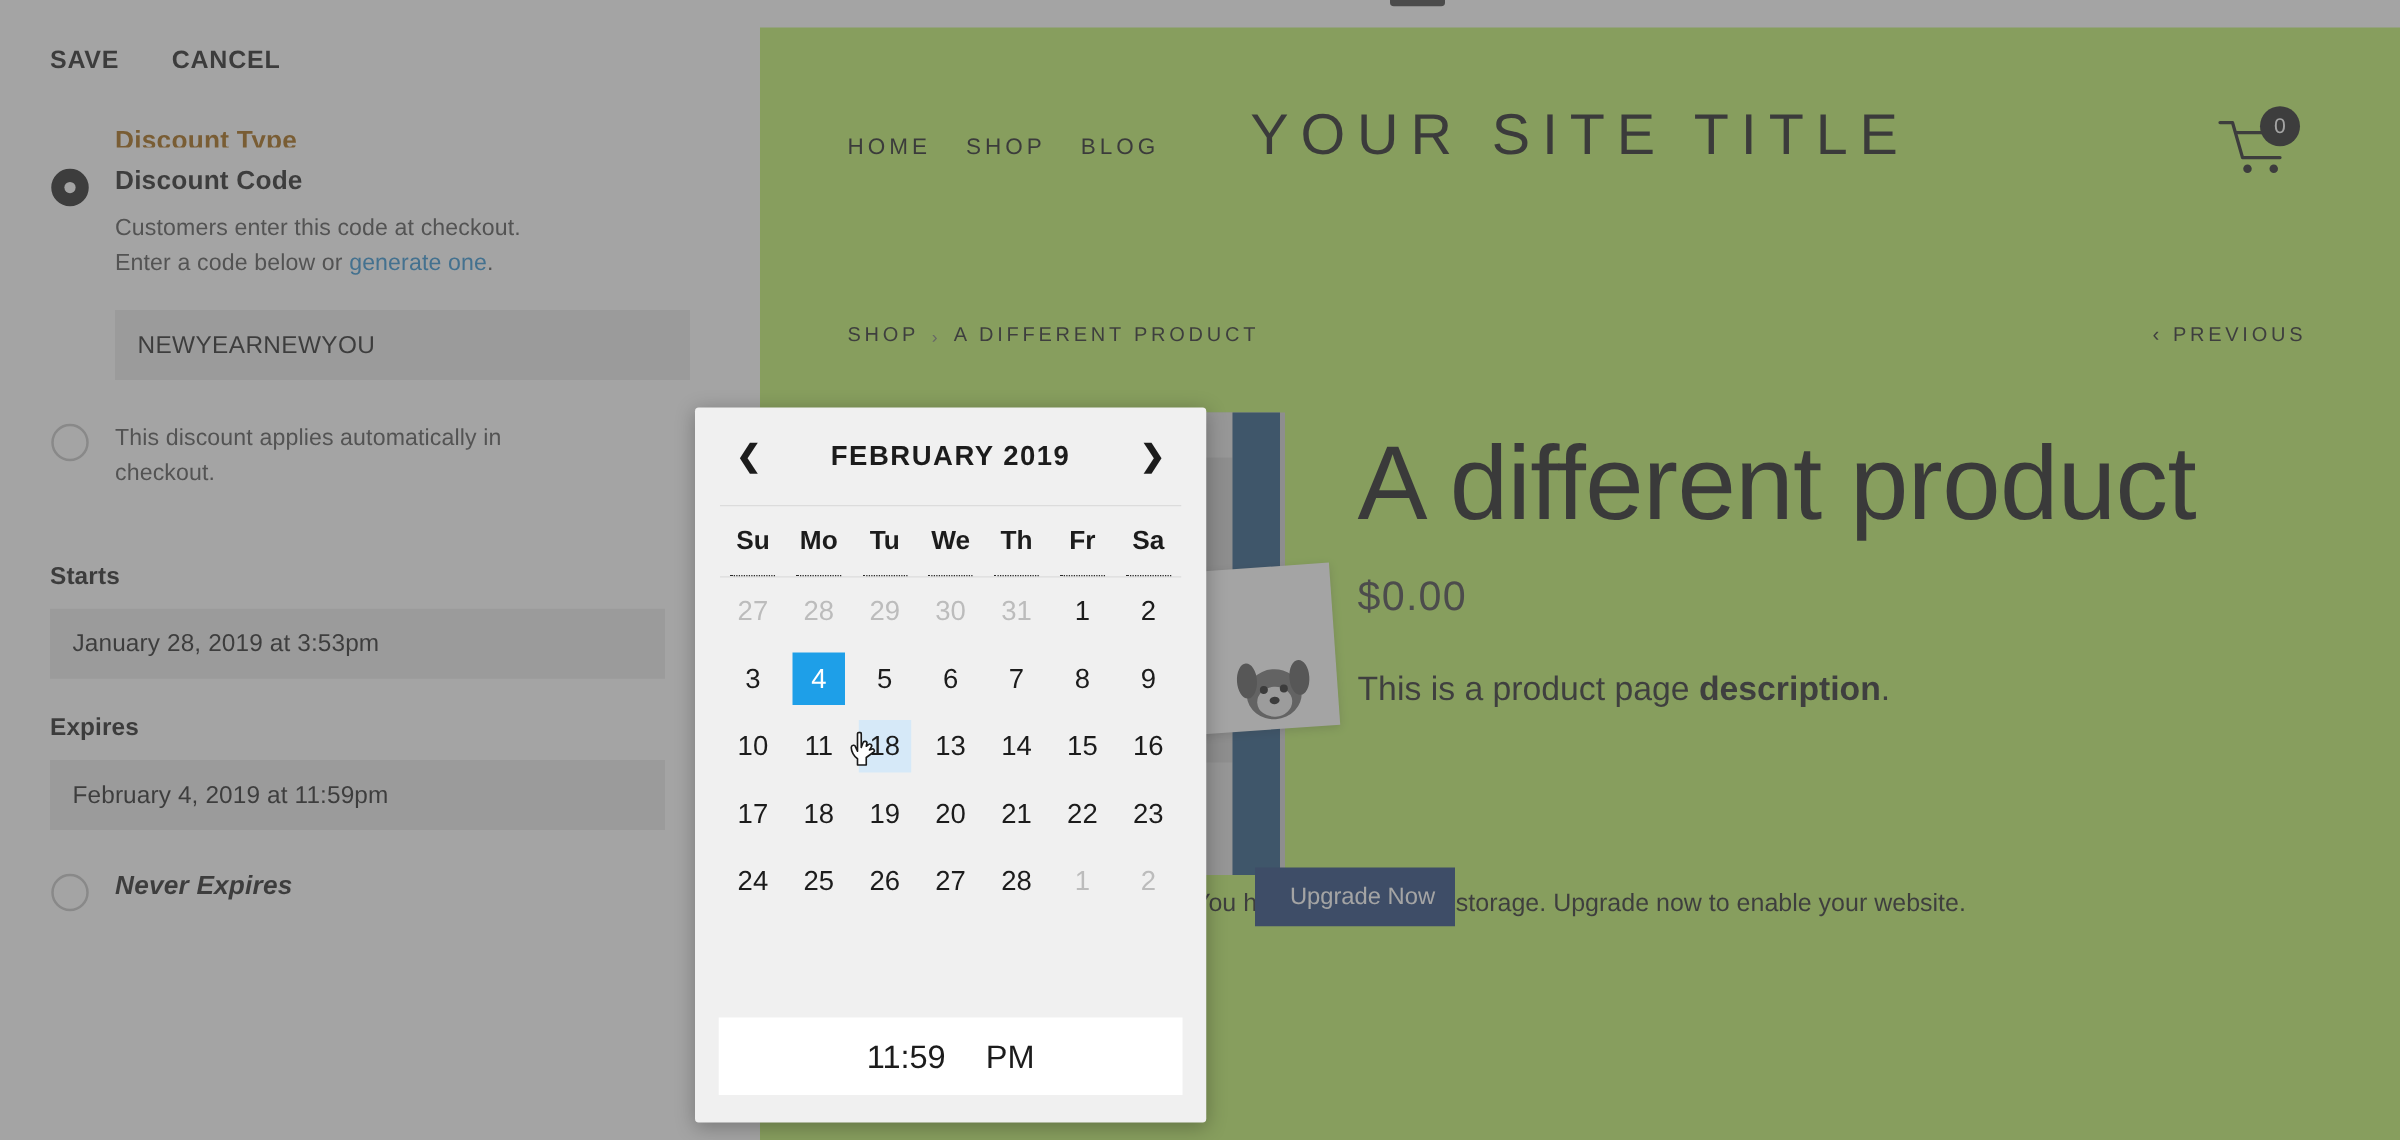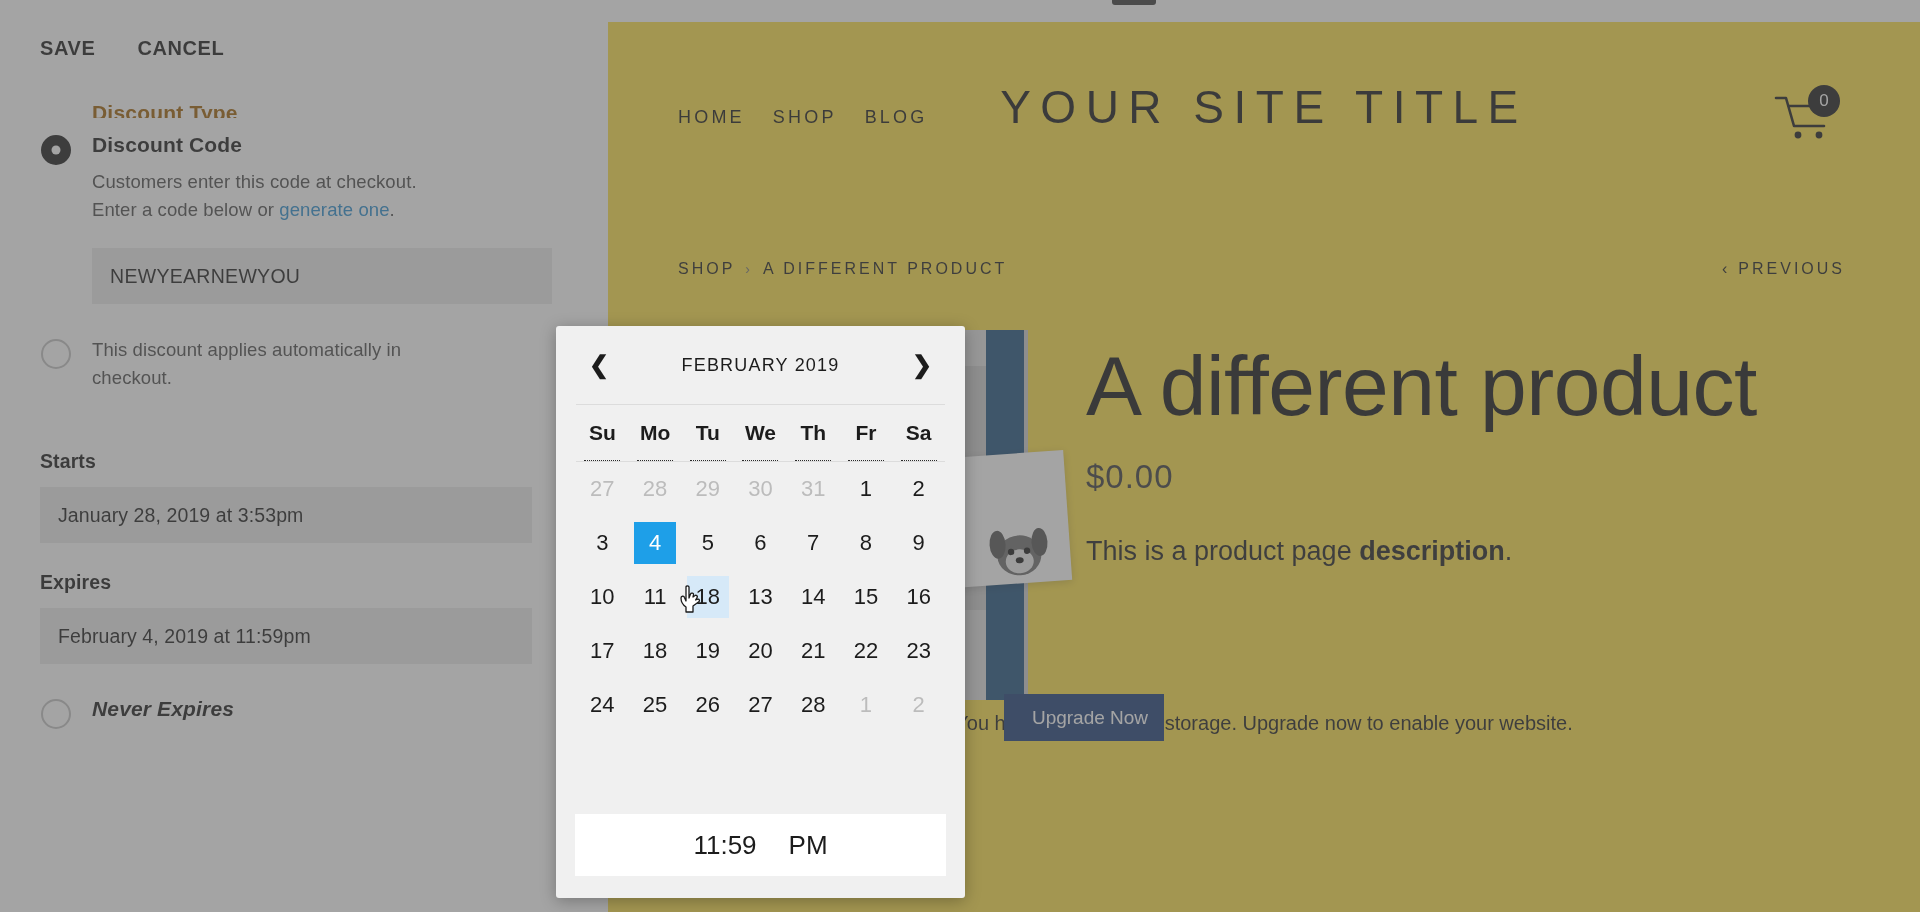--- a/index.html
+++ b/index.html
@@ -89,21 +89,21 @@
     width: 1312px; height: 912px;
     background: #fff; overflow: hidden;
   }
   .browser-notch {
     position: absolute; left: 504px; top: 0;
     width: 44px; height: 5px; background: #3a3a3a; border-radius: 0 0 3px 3px;
   }
   .site {
     position: absolute; left: 0; top: 22px;
     width: 1312px; height: 890px;
-    background: #fde047;
+    background: #bef264;
   }
   .site-header {
     position: absolute; left: 0; top: 0; width: 1312px; height: 140px;
   }
   .site-nav {
     position: absolute; left: 70px; top: 85px;
     display: flex; gap: 28px;
     font-size: 18px; letter-spacing: 3.2px; color: #171717;
   }
   .site-title {
@@ -213,21 +213,21 @@
     height: 78px; display: flex; align-items: center;
     padding: 0 26px;
   }
   .dp-arrow {
     width: 34px; height: 34px; display:flex; align-items:center; justify-content:center;
     cursor: pointer; color:#1c1c1c; font-size: 24px; font-weight: 700;
     background: none; border: 0;
   }
   .dp-month {
     flex: 1; text-align: center;
-    font-size: 18px; font-weight: 400; letter-spacing: 1.2px; color: #1c1c1c;
+    font-size: 22px; font-weight: 700; letter-spacing: 1.2px; color: #1c1c1c;
   }
   .dp-sep { height: 1px; background: #dcdcdc; margin: 0 20px; }
 
   .dp-grid { padding: 0 20px; }
   .dp-row { display: grid; grid-template-columns: repeat(7, 1fr); }
   .dp-dow {
     height: 56px; display:flex; align-items:center; justify-content:center;
     font-size: 21px; font-weight: 700; color: #1c1c1c;
     border-bottom: 1.5px dotted #2a2a2a;
     width: 36px; margin: 0 auto;

